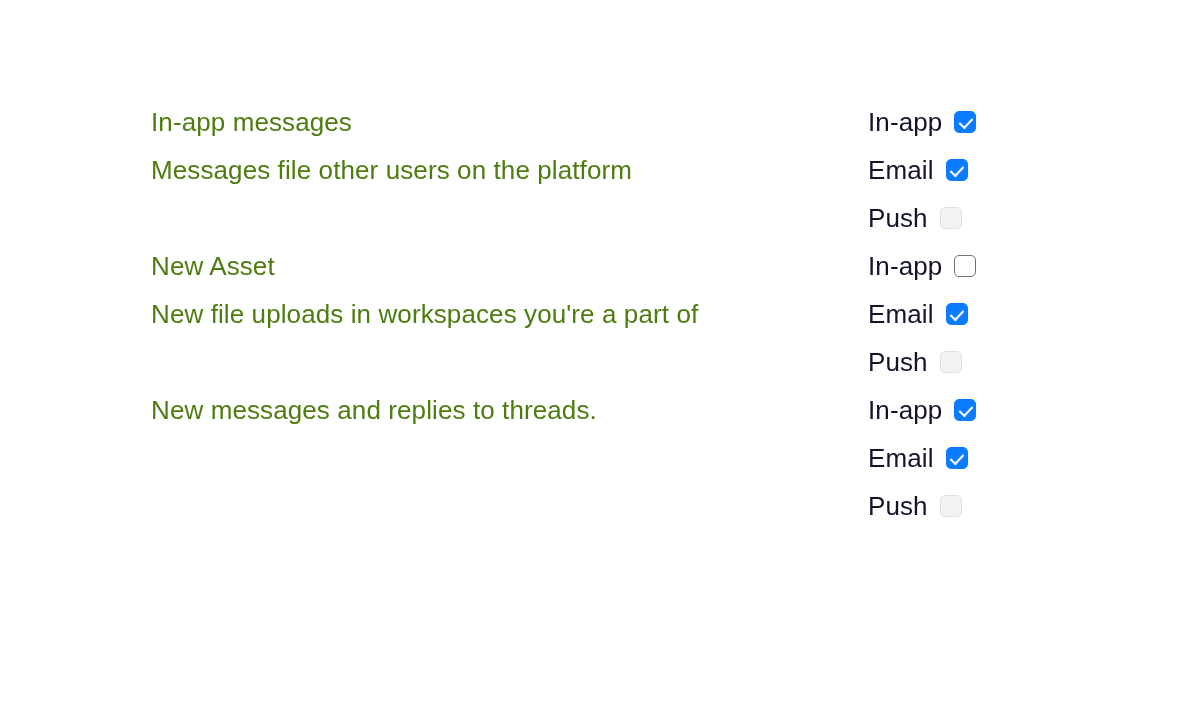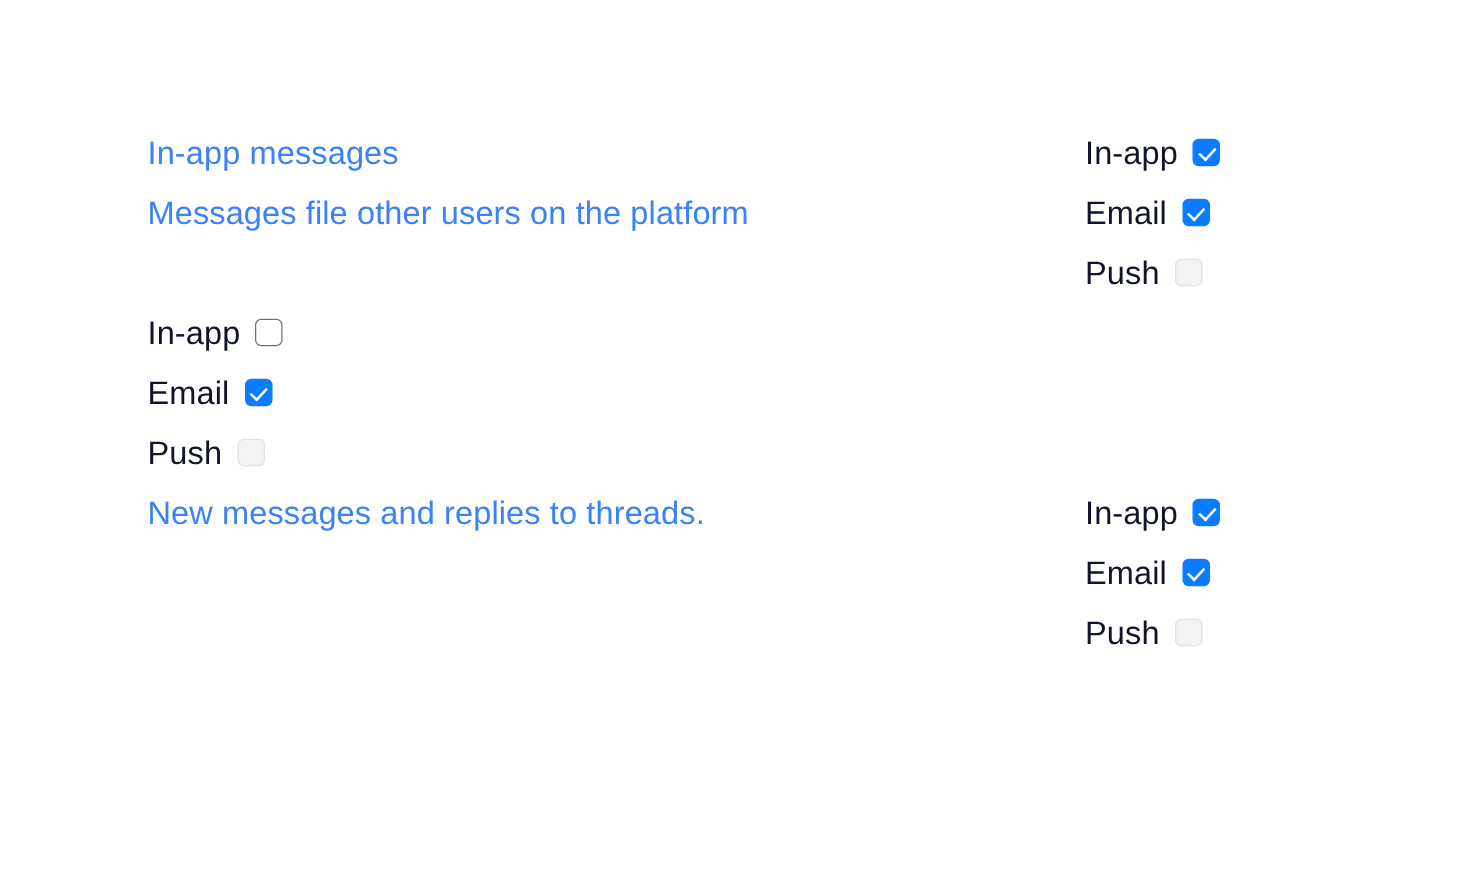--- a/index.html
+++ b/index.html
@@ -35,23 +35,24 @@
   .pref-text {
     padding-top: 4px;
     max-width: 740px;
   }
 
   .pref-title,
   .pref-desc {
     font-size: 26px;
     line-height: 48px;
     font-weight: 400;
-    color: #3b82f6;
+    color: #4d7c0f;
     white-space: nowrap;
     letter-spacing: 0.1px;
+    margin-left: 33px;
   }
 
   .channel-group {
     width: 140px;
     flex: 0 0 140px;
     padding-top: 4px;
   }
 
   .channel-row {
     display: flex;
@@ -128,20 +129,24 @@
         <span class="checkbox checked"></span>
       </div>
       <div class="channel-row">
         <span class="channel-label">Push</span>
         <span class="checkbox disabled"></span>
       </div>
     </div>
   </div>
 
   <div class="pref-row">
+    <div class="pref-text">
+      <div class="pref-title">New Asset</div>
+      <div class="pref-desc">New file uploads in workspaces you're a part of</div>
+    </div>
     <div class="channel-group">
       <div class="channel-row">
         <span class="channel-label">In-app</span>
         <span class="checkbox"></span>
       </div>
       <div class="channel-row">
         <span class="channel-label">Email</span>
         <span class="checkbox checked"></span>
       </div>
       <div class="channel-row">

